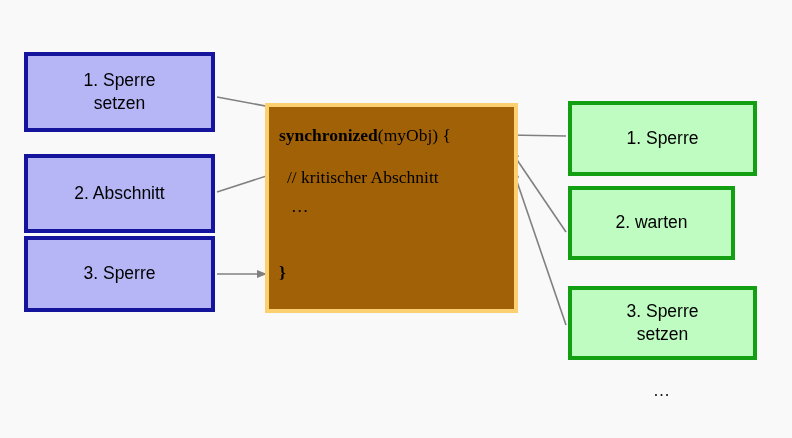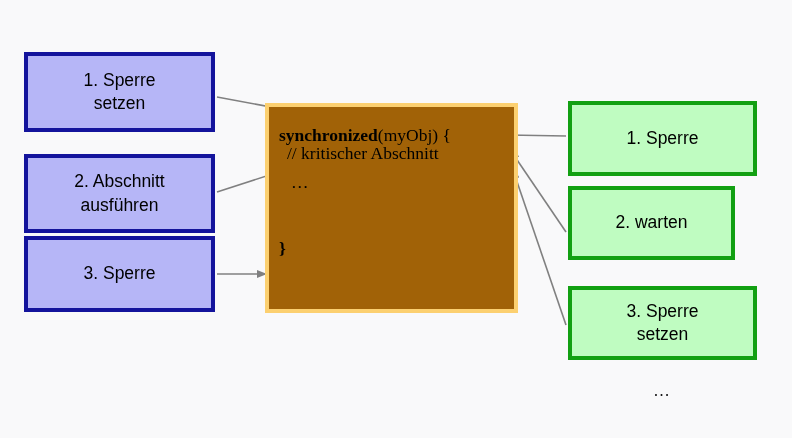--- a/index.html
+++ b/index.html
@@ -108,30 +108,29 @@
     </g>
   </svg>
 
   <div class="box box-blue" style="left:24px; top:52px; width:191px; height:80px;">
     <span class="box-line">1. Sperre</span>
     <span class="box-line">setzen</span>
   </div>
 
   <div class="box box-blue" style="left:24px; top:154px; width:191px; height:79px;">
     <span class="box-line">2. Abschnitt</span>
-    <span class="box-line">ausführen</span>
   </div>
 
   <div class="box box-blue" style="left:24px; top:236px; width:191px; height:76px;">
     <span class="box-line">3. Sperre</span>
   </div>
 
   <div class="box box-code" style="left:265px; top:103px; width:253px; height:210px;">
     <div class="code-line" style="margin:20px 0 0 10px;"><span class="code-kw">synchronized</span><span>(myObj) {</span></div>
-    <div class="code-line" style="margin:0 0 0 18px;">// kritischer Abschnitt</div>
+    <div class="code-line" style="margin:24px 0 0 18px;">// kritischer Abschnitt</div>
     <div class="code-line" style="margin:12px 0 0 22px; letter-spacing:2px;">…</div>
     <div class="code-line" style="margin:48px 0 0 10px; font-weight:bold;">}</div>
   </div>
 
   <div class="box box-green" style="left:568px; top:101px; width:189px; height:75px;">
     <span class="box-line">1. Sperre</span>
   </div>
 
   <div class="box box-green" style="left:568px; top:186px; width:167px; height:74px;">
     <span class="box-line">2. warten</span>

